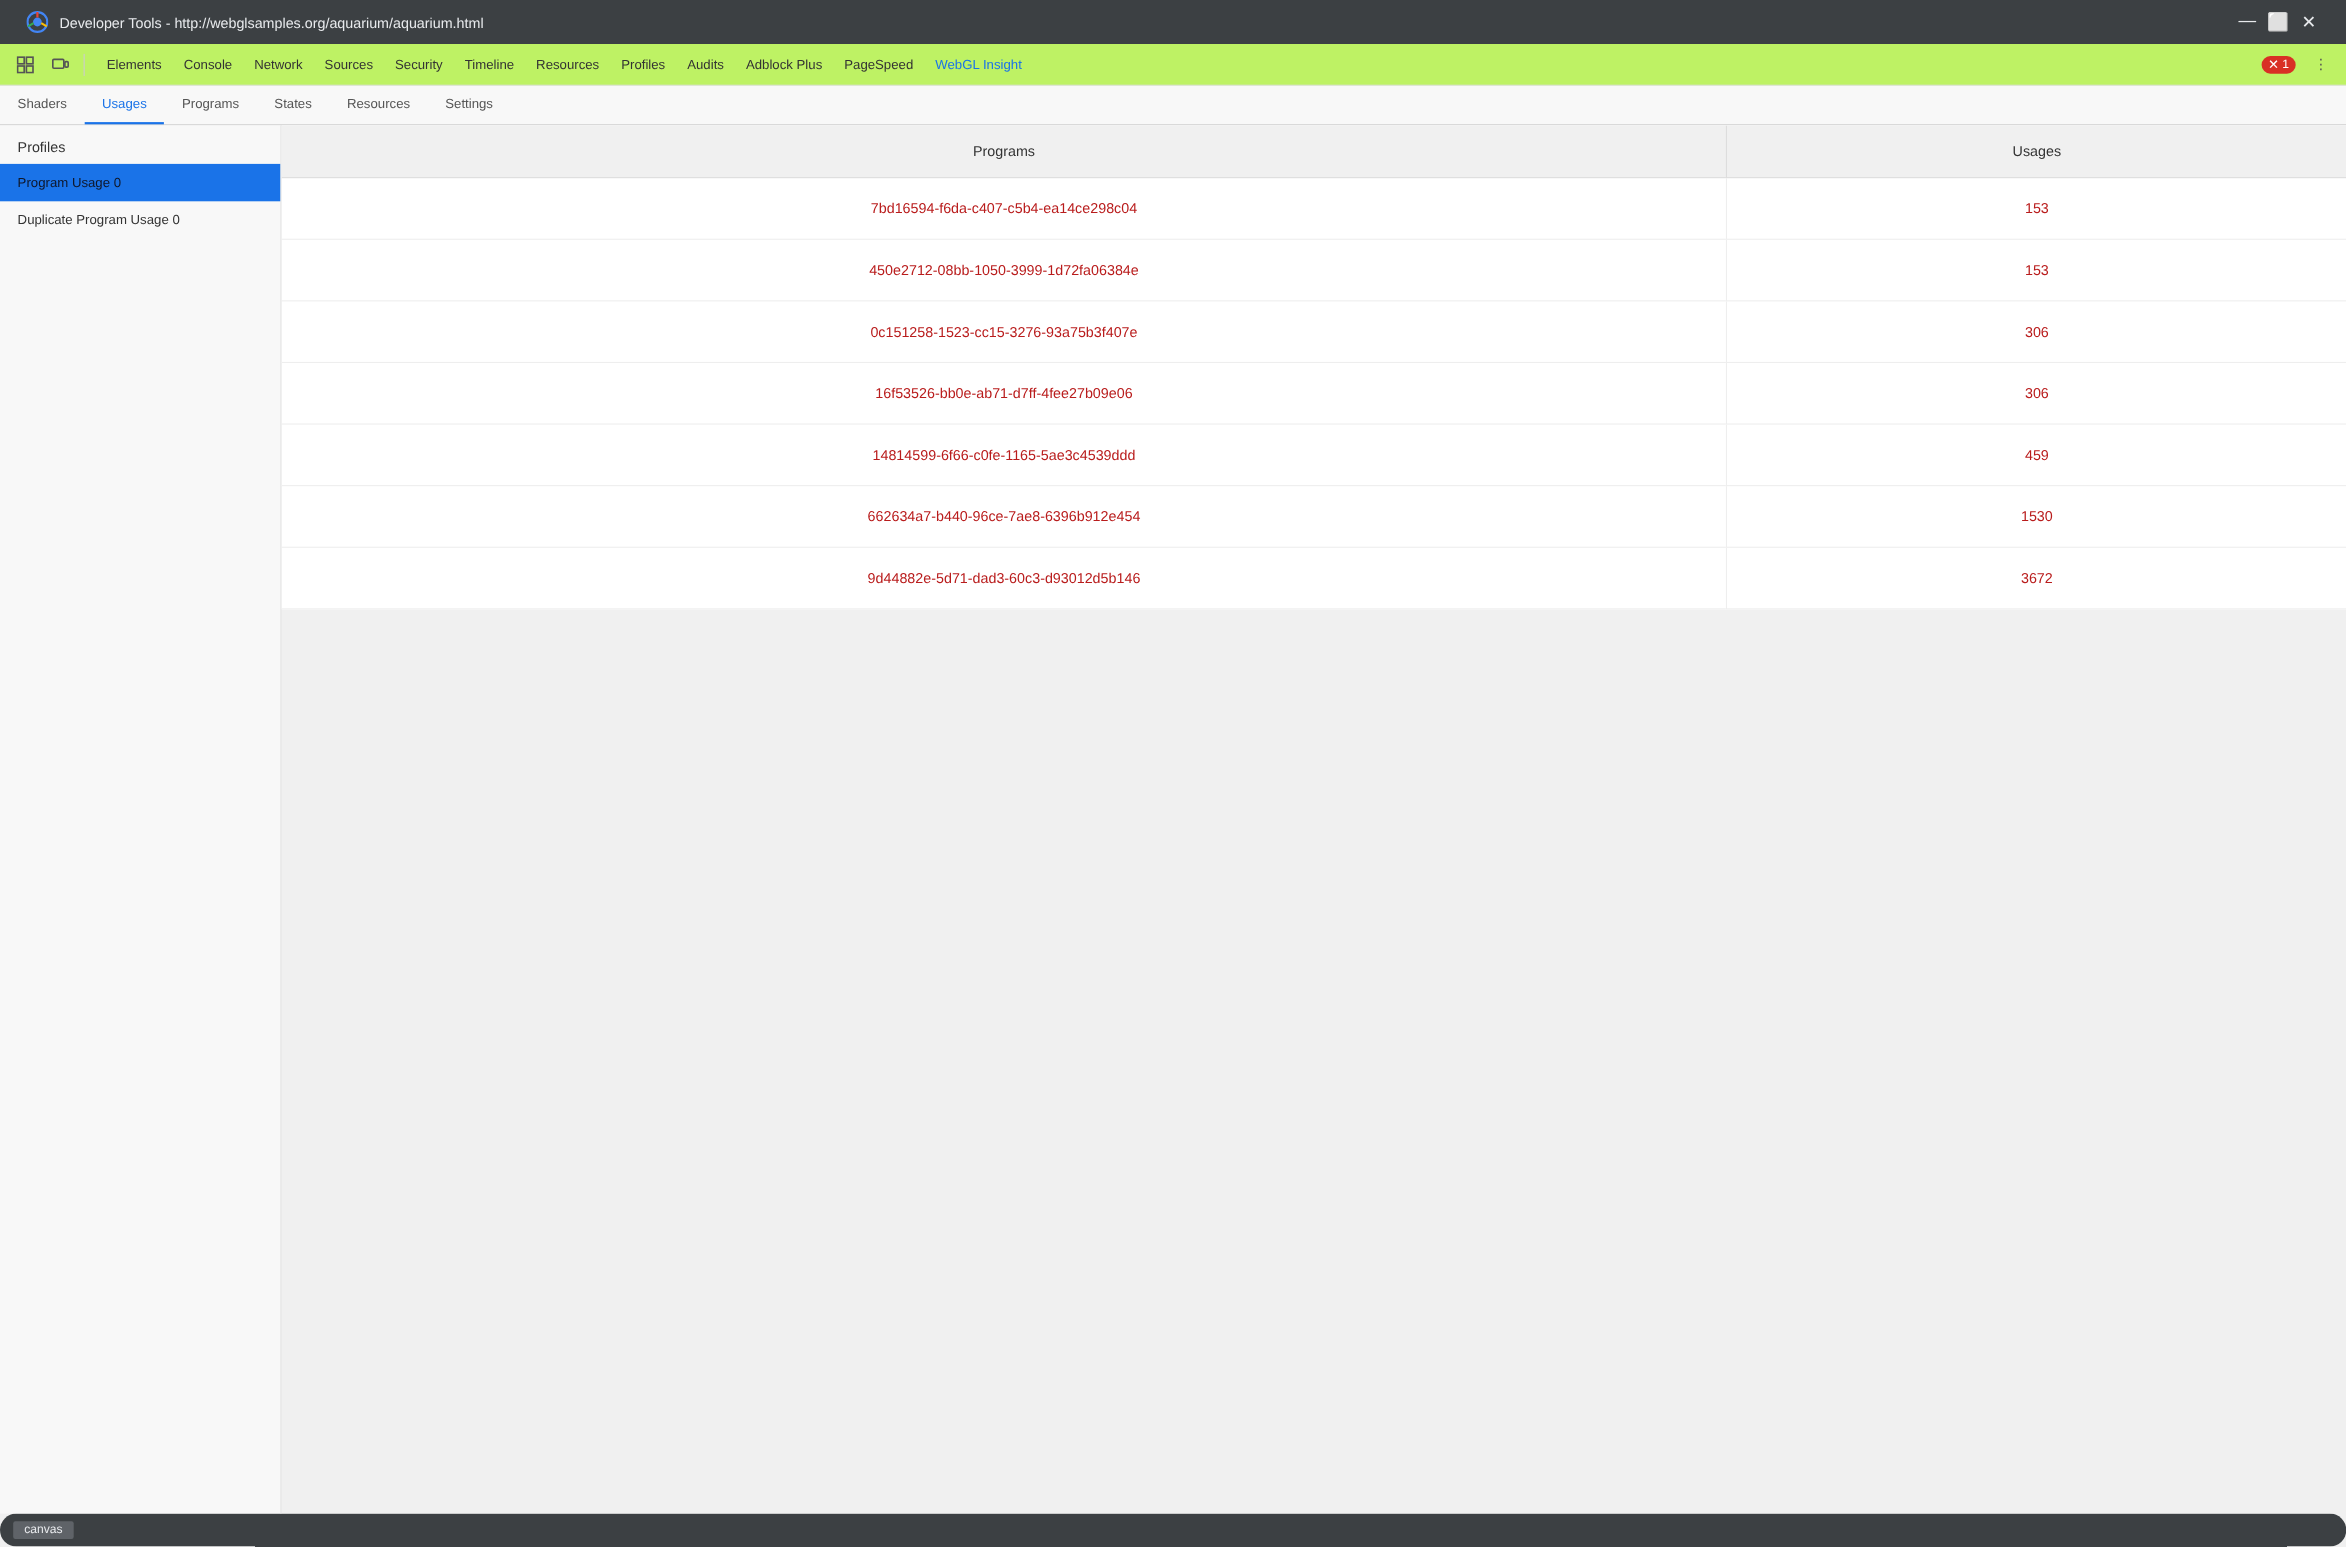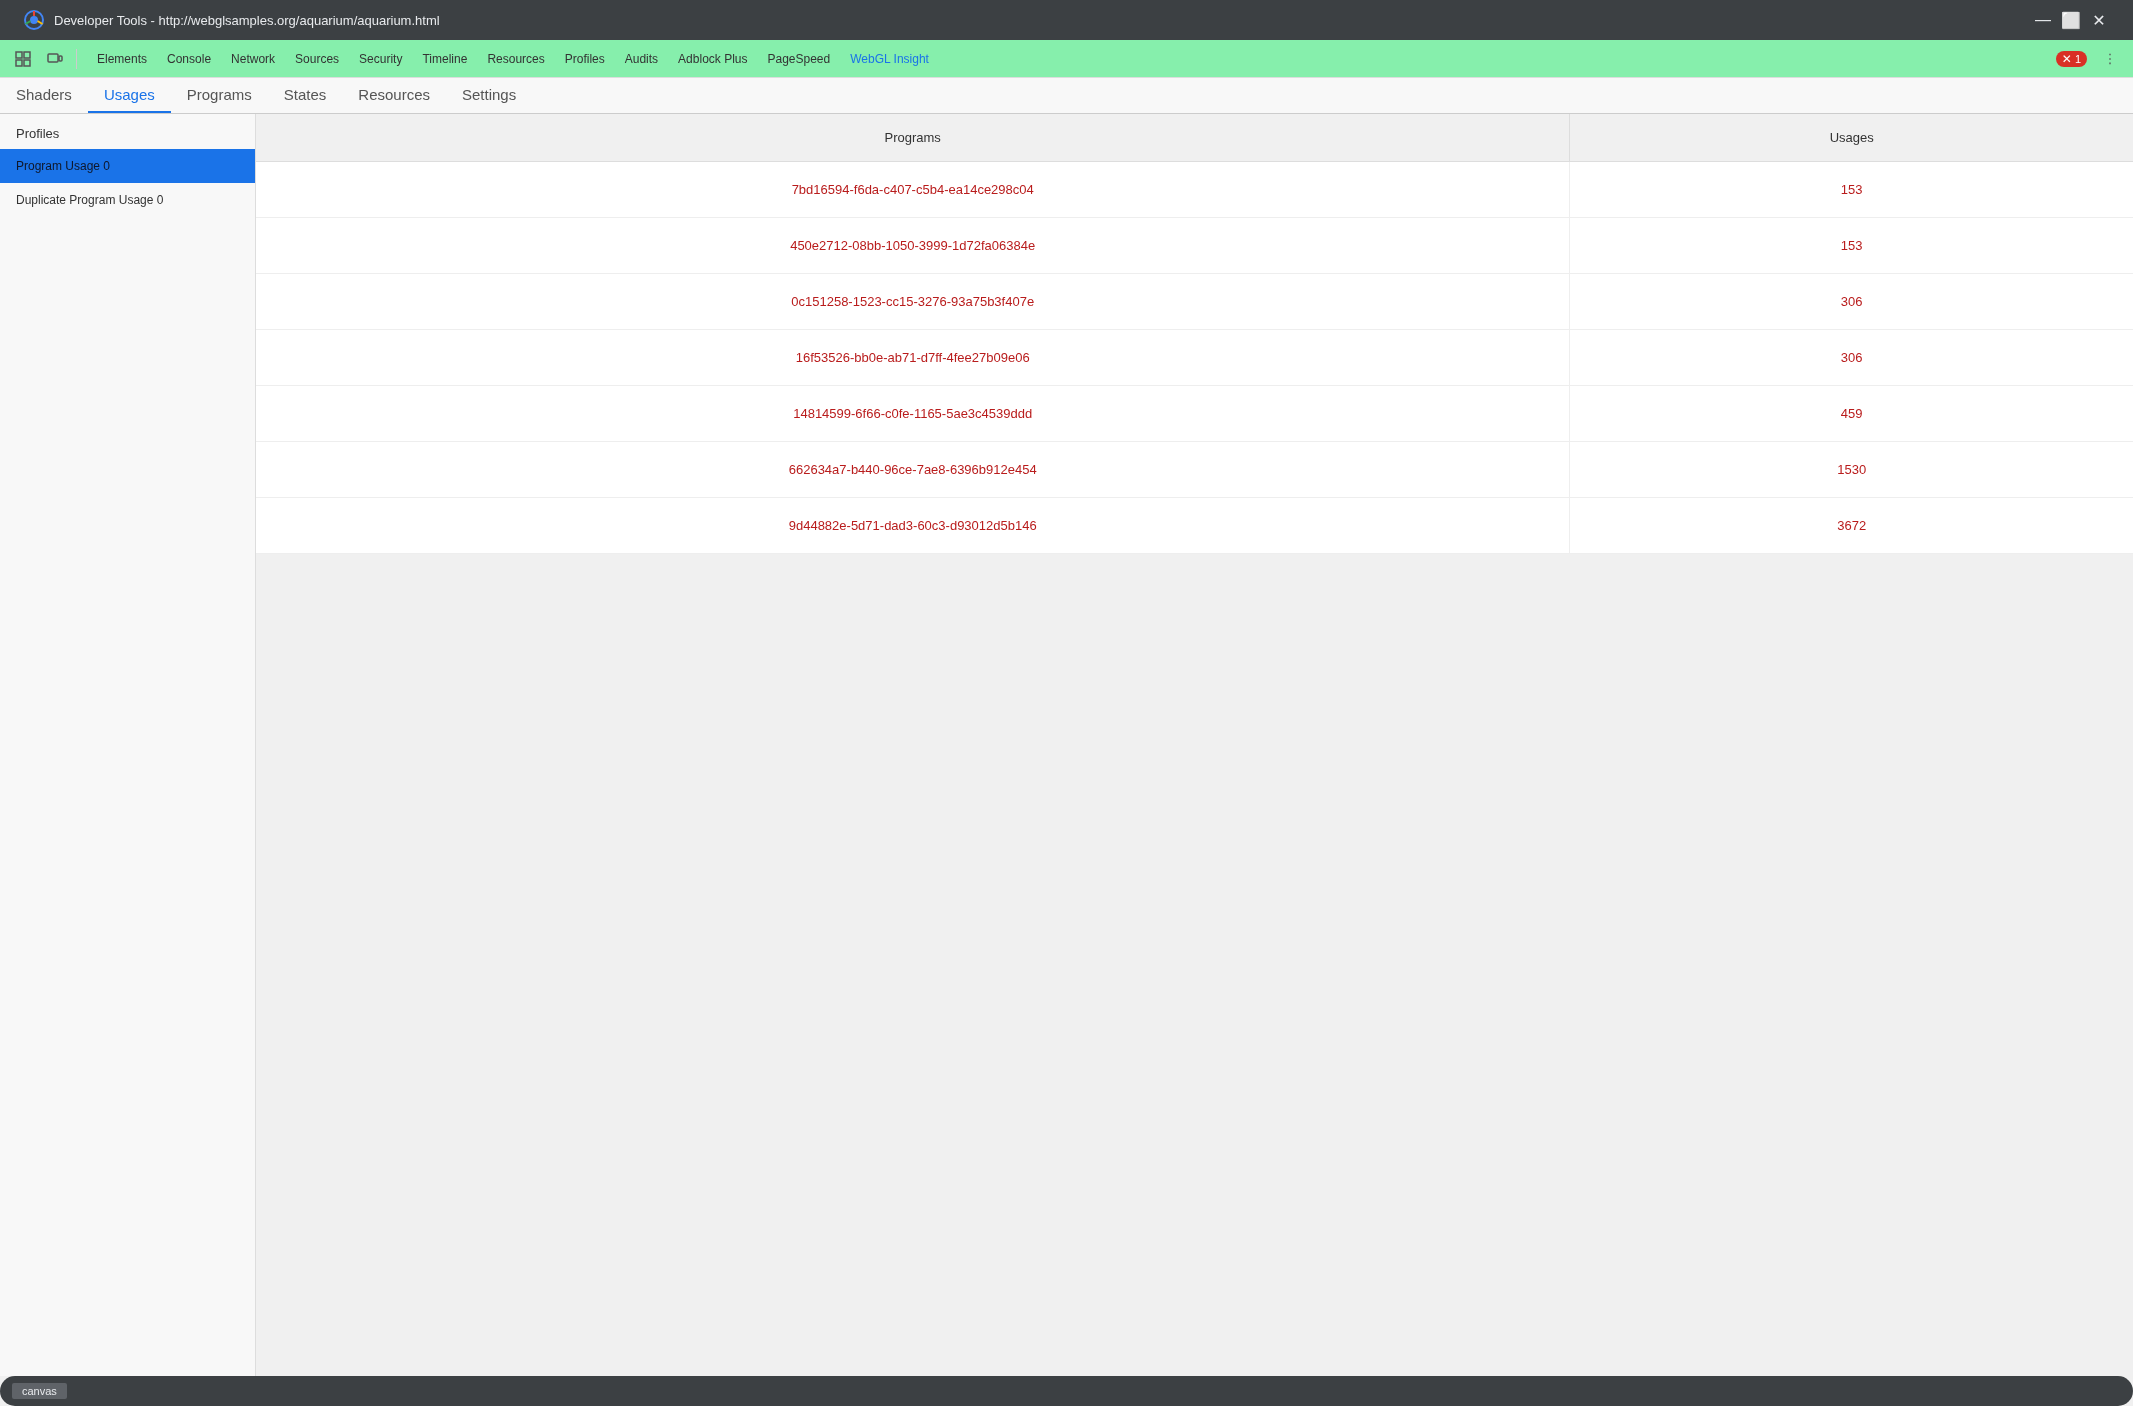--- a/index.html
+++ b/index.html
@@ -44,21 +44,21 @@
       display: flex;
       align-items: center;
       justify-content: center;
       color: #e8eaed;
       font-size: 16px;
       cursor: pointer;
     }
 
     
     .top-toolbar {
-      background: #86efac;
+      background: #bef264;
       border-bottom: 1px solid #ddd;
       height: 38px;
       display: flex;
       align-items: center;
       padding: 0 8px;
       gap: 2px;
     }
     .toolbar-icon-btn {
       width: 30px;
       height: 30px;
@@ -115,21 +115,21 @@
     .tab-bar {
       background: #f8f8f8;
       border-bottom: 1px solid #ccc;
       height: 36px;
       display: flex;
       align-items: flex-end;
       padding: 0 0;
     }
     .tab-item {
       padding: 6px 16px;
-      font-size: 15px;
+      font-size: 12px;
       color: #555;
       cursor: pointer;
       border-bottom: 2px solid transparent;
       height: 36px;
       display: flex;
       align-items: center;
     }
     .tab-item.active {
       color: #1a73e8;
       border-bottom: 2px solid #1a73e8;

